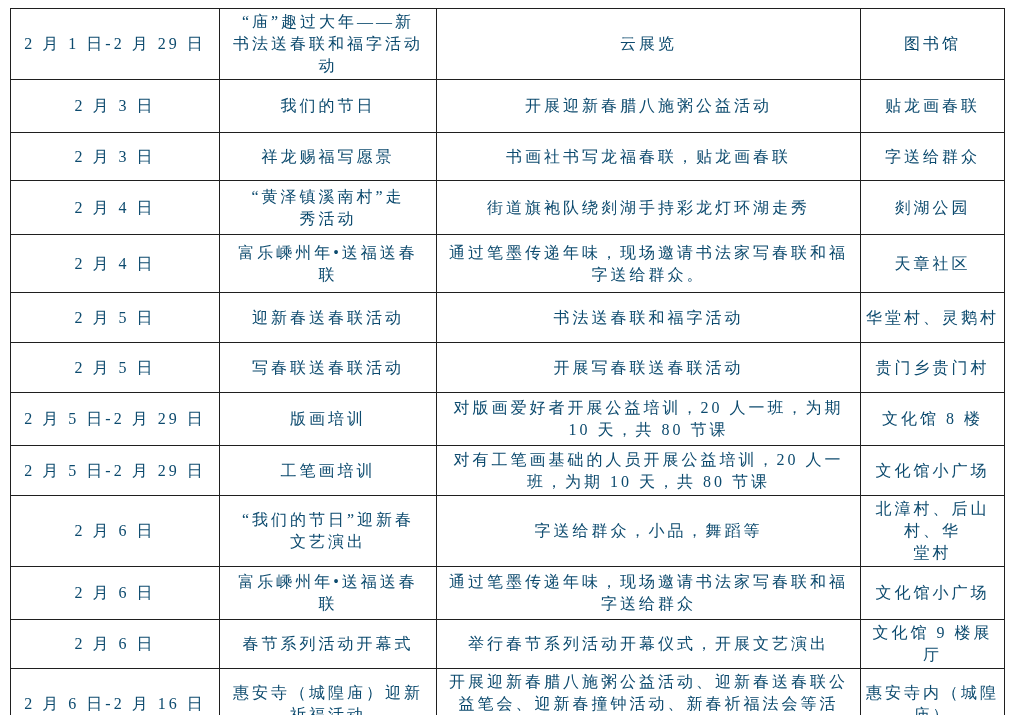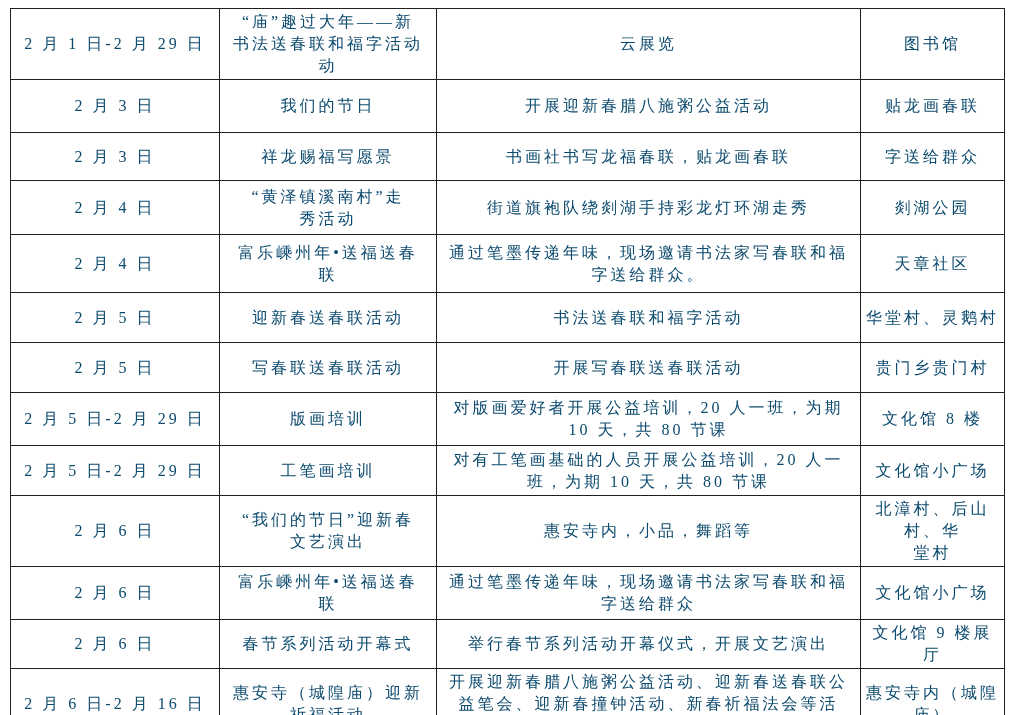--- a/index.html
+++ b/index.html
@@ -111,21 +111,21 @@
         <td>2 月 5 日-2 月 29 日</td>
         <td>工笔画培训</td>
         <td>对有工笔画基础的人员开展公益培训，20 人一
 班，为期 10 天，共 80 节课</td>
         <td>文化馆小广场</td>
       </tr>
       <tr style="height:59px">
         <td>2 月 6 日</td>
         <td>“我们的节日”迎新春
 文艺演出</td>
-        <td>惠安寺内，小品，舞蹈等</td>
+        <td>字送给群众，小品，舞蹈等</td>
         <td>北漳村、后山村、华
 堂村</td>
       </tr>
       <tr style="height:53px">
         <td>2 月 6 日</td>
         <td>富乐嵊州年•送福送春
 联</td>
         <td>通过笔墨传递年味，现场邀请书法家写春联和福
 字送给群众</td>
         <td>文化馆小广场</td>

